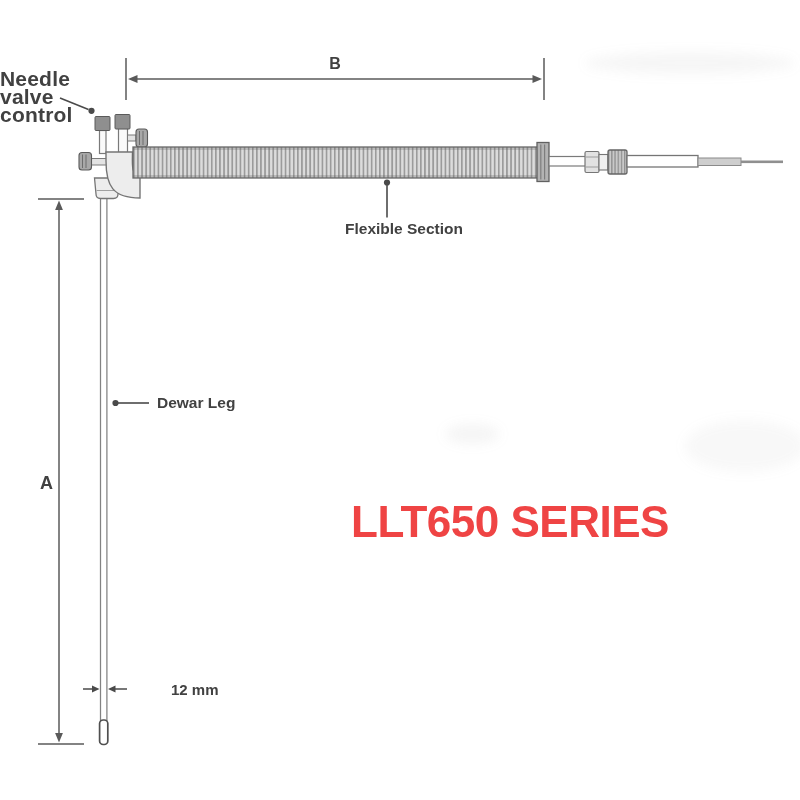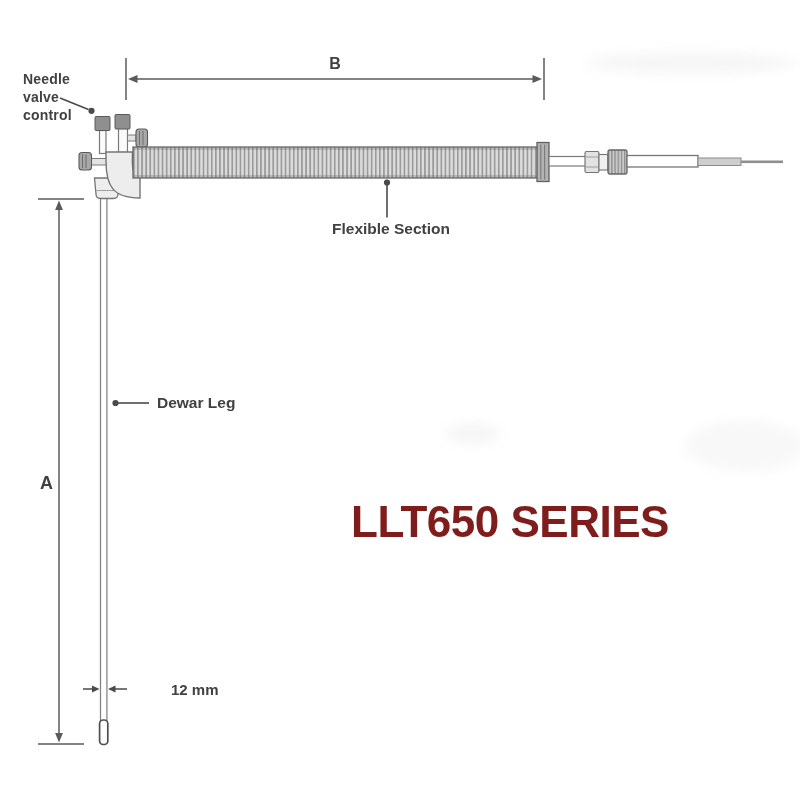--- a/index.html
+++ b/index.html
@@ -12,35 +12,35 @@
     font-family: "Liberation Sans", sans-serif;
   }
   .diagram-svg { position: absolute; left: 0; top: 0; }
   .lbl {
     position: absolute;
     font-weight: 700;
     color: #414141;
     white-space: nowrap;
     user-select: none;
   }
-  .needle-label { left: 23px; top: 70px; font-size: 14px; line-height: 18px; letter-spacing: 0.2px; }
+  .needle-label { left: 0; top: 70px; font-size: 21px; line-height: 18px; letter-spacing: 0.2px; }
   .needle-label div { height: 18px; }
   .dim-b-label { left: 126px; top: 55px; width: 418px; text-align: center; font-size: 16px; }
   .dim-a-label { left: 40px; top: 473px; font-size: 18px; }
-  .flex-label { left: 332px; top: 220px; width: 131px; text-align: left; font-size: 15.5px; }
+  .flex-label { left: 332px; top: 220px; width: 131px; text-align: right; font-size: 15.5px; }
   .dewar-label { left: 157px; top: 394px; font-size: 15.5px; }
   .mm-label { left: 128px; top: 681px; font-size: 15px; margin-left: 43px; }
   .series-title {
     position: absolute;
     left: 351px;
     top: 497px;
     font-size: 44px;
     font-weight: 700;
     letter-spacing: -0.5px;
-    color: #7f1d1d;
+    color: #ef4444;
     white-space: nowrap;
     user-select: none;
   }
   .smudge { position: absolute; border-radius: 50%; filter: blur(6px); pointer-events: none; }
   .smudge-1 { left: 585px; top: 52px; width: 210px; height: 22px; background: rgba(130,130,130,0.07); }
   .smudge-2 { left: 685px; top: 420px; width: 120px; height: 52px; background: rgba(130,130,130,0.06); }
   .smudge-3 { left: 445px; top: 424px; width: 55px; height: 20px; background: rgba(130,130,130,0.08); }
 </style>
 </head>
 <body>

